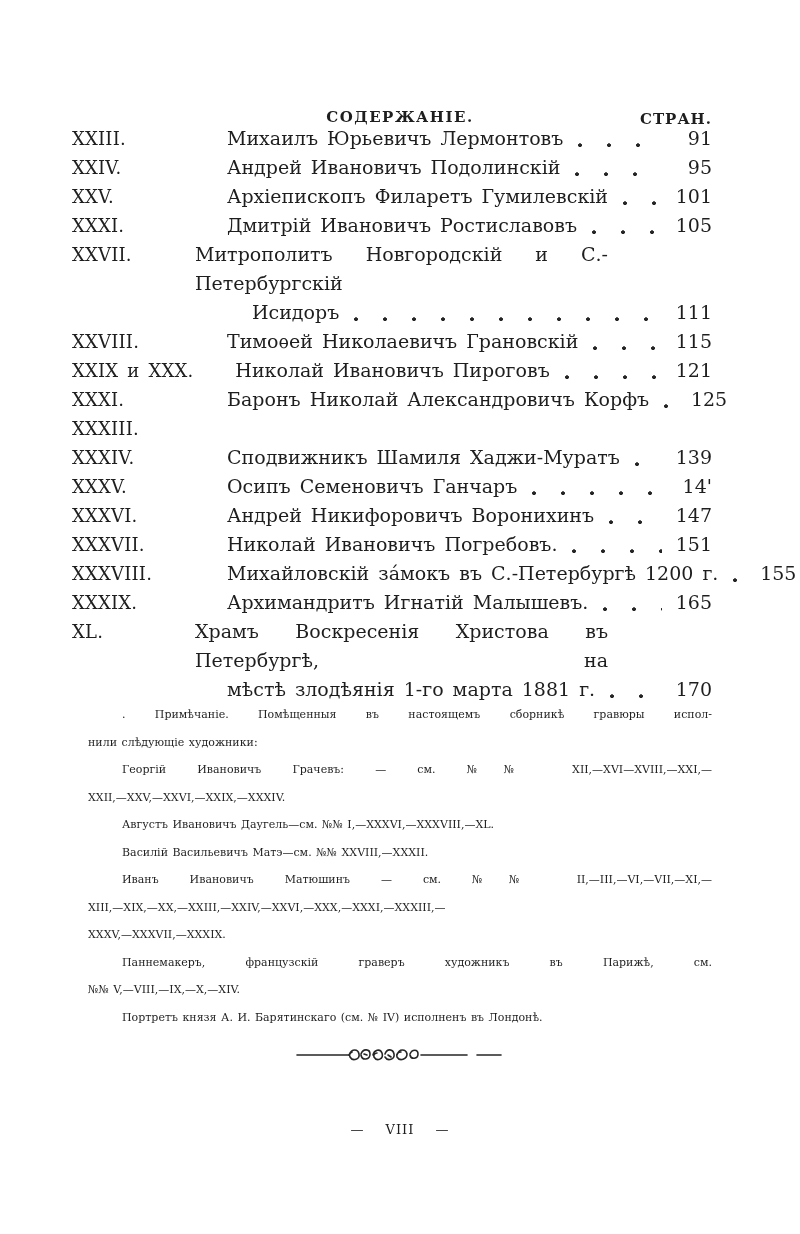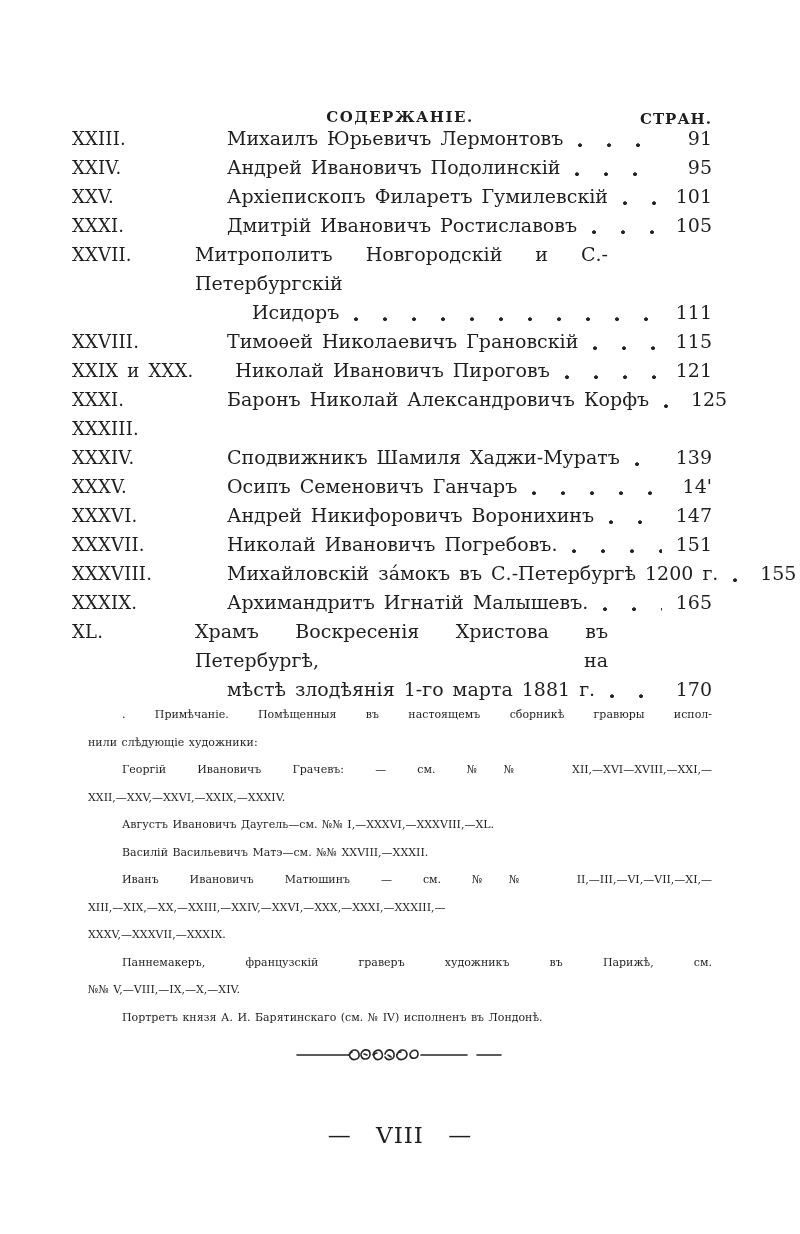--- a/index.html
+++ b/index.html
@@ -51,21 +51,21 @@
   }
   .nline{text-align:left;}
   .nline.first{text-indent:34px;}
   .nline.spread{text-align:justify;text-align-last:justify;}
   .ornament{
     position:absolute;top:1046px;left:0;width:100%;
     display:flex;justify-content:center;
   }
   .folio{
     position:absolute;top:1122px;left:0;width:100%;
-    text-align:center;font-size:23px;letter-spacing:1px;word-spacing:16px;
+    text-align:center;font-size:13px;letter-spacing:1px;word-spacing:16px;
   }
 </style>
 </head>
 <body>
 
 <div class="sheet">
 
   <div class="doc-title">СОДЕРЖАНІЕ.</div>
 
   <div class="stran">СТРАН.</div>

